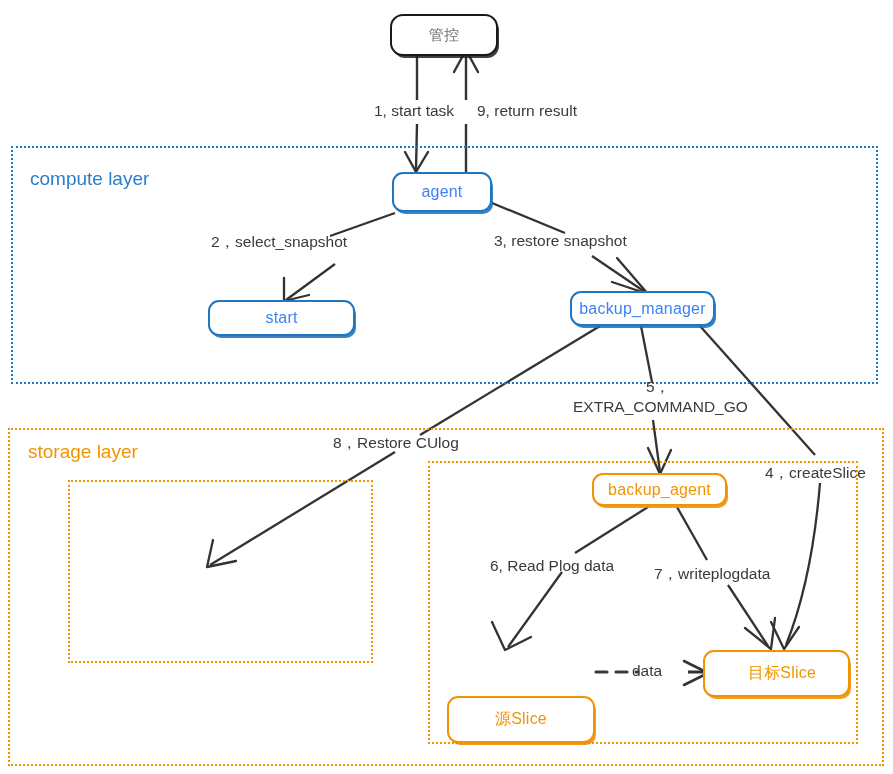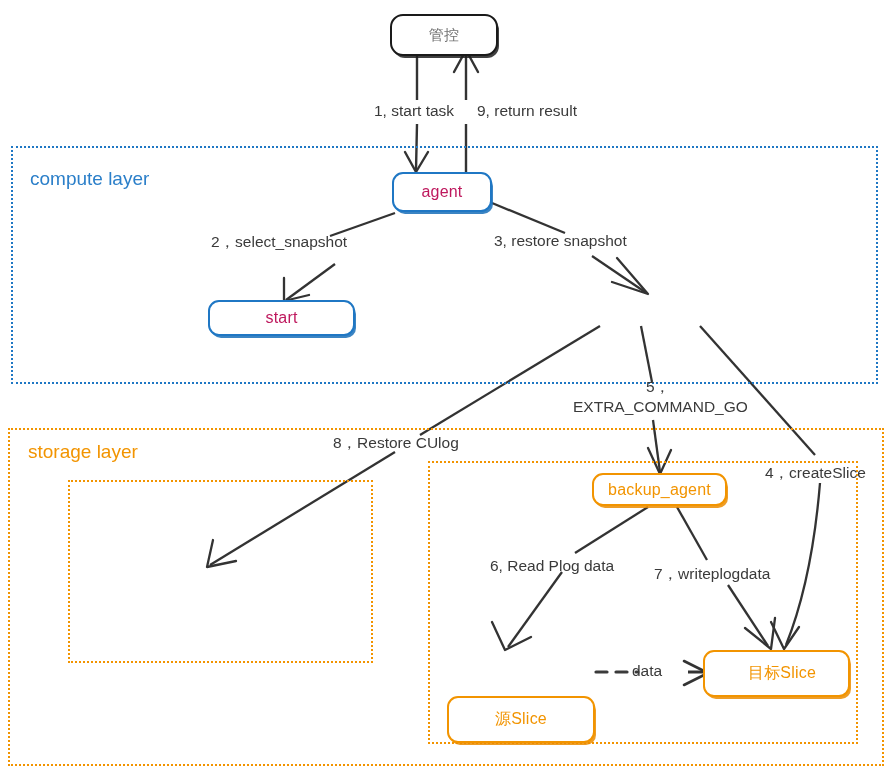--- a/index.html
+++ b/index.html
@@ -39,21 +39,21 @@
   }
   .node-ctrl {
     border: 2.5px solid #1a1a1a;
     color: #737373;
     border-radius: 13px;
     font-size: 15px;
     box-shadow: 2px 3px 0 -1px rgba(30,30,30,0.85);
   }
   .node-blue {
     border: 2.4px solid #1f77c4;
-    color: #be185d;
+    color: #3b82f6;
     box-shadow: 2px 3px 0 -1px rgba(25,110,185,0.85);
   }
   .node-orange {
     border: 2.6px solid #f29400;
     color: #f29400;
     box-shadow: 2px 3px 0 -1px rgba(235,140,0,0.85);
   }
   .layer {
     position: absolute;
     box-sizing: border-box;
@@ -174,20 +174,21 @@
       <path d="M684,661 L708,673 L684,685" stroke="#333333" stroke-width="2.6" fill="none" stroke-linecap="round" stroke-linejoin="round"></path>
     </g>
   </svg>
 
   <div class="node node-ctrl" style="left:390px; top:14px; width:108px; height:42px;">管控</div>
 
   <div class="node node-blue" style="left:392px; top:172px; width:100px; height:40px;">agent</div>
 
   <div class="node node-blue" style="left:208px; top:300px; width:147px; height:36px;">start</div>
 
+  <div class="node node-blue" style="left:570px; top:291px; width:145px; height:35px;">backup_manager</div>
 
 
   <div class="node node-orange" style="left:592px; top:473px; width:135px; height:33px;">backup_agent</div>
 
   <div class="node node-orange" style="left:447px; top:650px; width:148px; height:47px;margin-top:46px;">源Slice</div>
 
   <div class="node node-orange" style="left:703px; top:650px; width:147px; height:47px;padding-left:11px;">目标Slice</div>
 
   <div class="edge-label" style="left:374px; top:102px;">1, start task</div>
 

